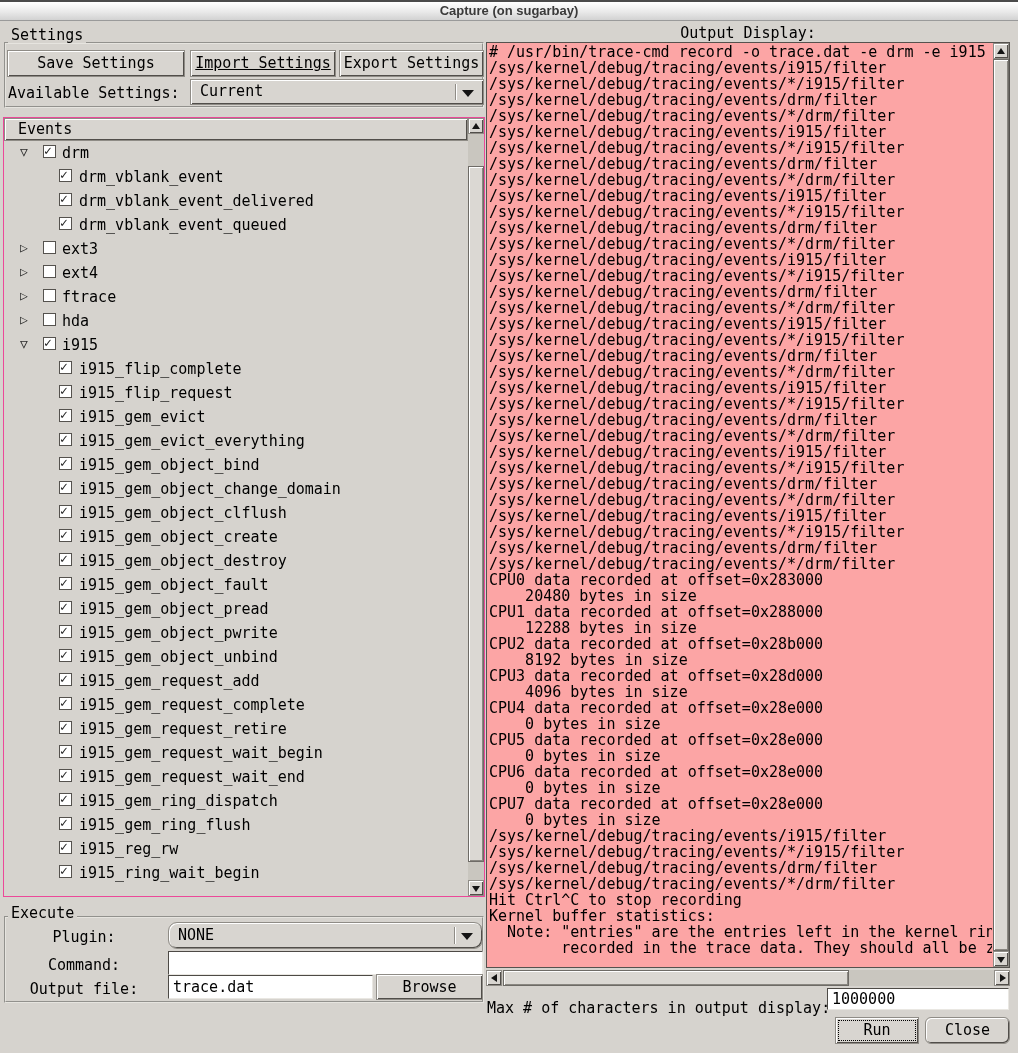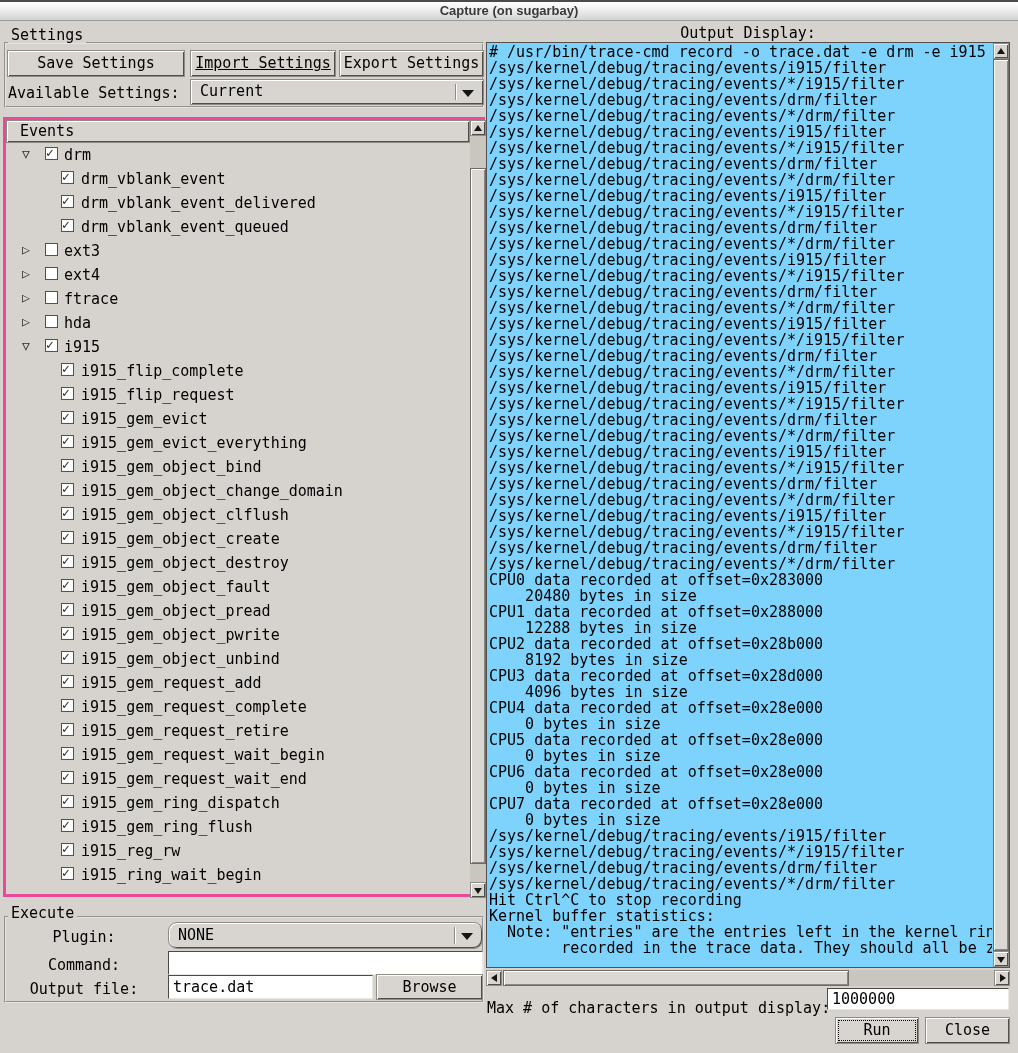--- a/index.html
+++ b/index.html
@@ -50,38 +50,38 @@
     position:absolute;background:#dbd8d3;border:1px solid #6e6b66;
     box-shadow:inset 1px 1px 0 #ffffff, inset -1px -1px 0 #8a8781;
     box-sizing:border-box;
   }
   .tri{width:0;height:0;position:absolute;}
   .tri-up{border-left:4px solid transparent;border-right:4px solid transparent;border-bottom:6px solid #141414;left:3px;top:4px;}
   .tri-down{border-left:4px solid transparent;border-right:4px solid transparent;border-top:6px solid #141414;left:3px;top:5px;}
   .tri-left{border-top:4px solid transparent;border-bottom:4px solid transparent;border-right:6px solid #141414;left:4px;top:3px;}
   .tri-right{border-top:4px solid transparent;border-bottom:4px solid transparent;border-left:6px solid #141414;left:5px;top:3px;}
   
-  .tree-wrap{left:3px;top:117px;width:482px;height:780px;border:3px solid #ec4899;box-sizing:border-box;background:#d6d3ce;}
+  .tree-wrap{left:3px;top:117px;width:482px;height:780px;border:1px solid #ec4899;box-sizing:border-box;background:#d6d3ce;}
   .tree-header{position:absolute;left:0;top:0;width:464px;height:23px;line-height:21px;padding-left:13px;}
   .tree-body{position:absolute;left:0;top:23px;width:464px;height:755px;overflow:hidden;}
   .tree-row{position:relative;height:24px;}
   .tree-row .expander{position:absolute;left:16px;top:3px;font-size:13px;color:#2b2b2b;}
   .tree-row .cb{
     position:absolute;top:4px;width:13px;height:13px;background:#fff;
     border:1px solid #55524e;box-sizing:border-box;
   }
   .tree-row .cb .mark{position:absolute;left:0px;top:-3px;font-size:13px;color:#1e1e1e;}
   .tree-row .lbl{position:absolute;top:3px;white-space:pre;}
   .tree-row.parent .cb{left:39px;}
   .tree-row.parent .lbl{left:58px;}
   .tree-row.child .cb{left:55px;}
   .tree-row.child .lbl{left:75px;}
   
   .outwrap{
-    left:486px;top:42px;width:524px;height:926px;background:#7dd3fc;
+    left:486px;top:42px;width:524px;height:926px;background:#fca5a5;
     border:1px solid #55524e;box-sizing:border-box;padding-left:12px;
   }
   .outtext{
     position:absolute;left:2px;top:1px;width:503px;height:920px;overflow:hidden;
     margin:0;font-family:"DejaVu Sans Mono","Liberation Mono",monospace;
     font-size:15px;line-height:16px;white-space:pre;
   }
   .dotted-focus{outline:1px dotted #000;outline-offset:-4px;}
   label,span,div{cursor:default;}
 </style>
@@ -414,15 +414,15 @@
       <span class="tri tri-right"></span>
     </div>
 </div>
 
 <span class="abs" style="left:487px;top:991px;margin-top:8px;">Max # of characters in output display:</span>
 <input class="abs entry" style="left: 827px; top: 988px; width: 182px; height: 22px; font: inherit;" value="1000000">
 
 <div class="abs raised btn dotted-focus" style="left:835px;top:1017px;width:84px;height:27px;">
   <span>Run</span>
 </div>
-<div class="abs raised btn" style="left:925px;top:1017px;width:85px;height:27px;">
+<div class="abs raised btn" style="left:925px;top:1017px;width:85px;height:27px;border-radius:6px;">
   <span>Close</span>
 </div>
 
 </body></html>

